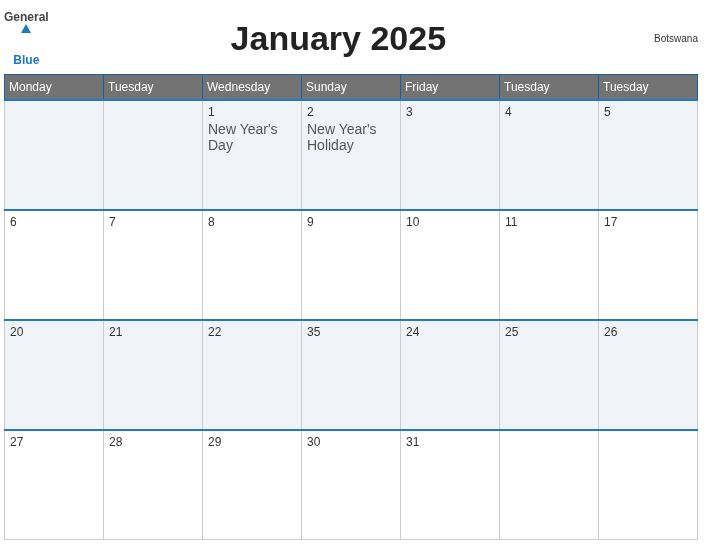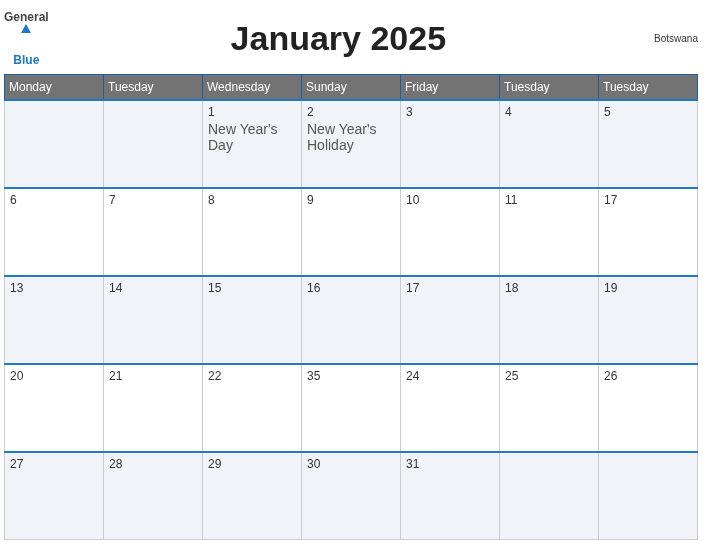--- a/index.html
+++ b/index.html
@@ -181,43 +181,20 @@
           </td>
           <td>
             <span class="day-number">11</span>
           </td>
           <td>
             <span class="day-number">17</span>
           </td>
         </tr>
         <tr class="top-border-row">
           <td>
-            <span class="day-number">13</span>
-          </td>
-          <td>
-            <span class="day-number">14</span>
-          </td>
-          <td>
-            <span class="day-number">15</span>
-          </td>
-          <td>
-            <span class="day-number">16</span>
-          </td>
-          <td>
-            <span class="day-number">17</span>
-          </td>
-          <td>
-            <span class="day-number">18</span>
-          </td>
-          <td>
-            <span class="day-number">19</span>
-          </td>
-        </tr>
-        <tr class="top-border-row">
-          <td>
             <span class="day-number">20</span>
           </td>
           <td>
             <span class="day-number">21</span>
           </td>
           <td>
             <span class="day-number">22</span>
           </td>
           <td>
             <span class="day-number">35</span>

